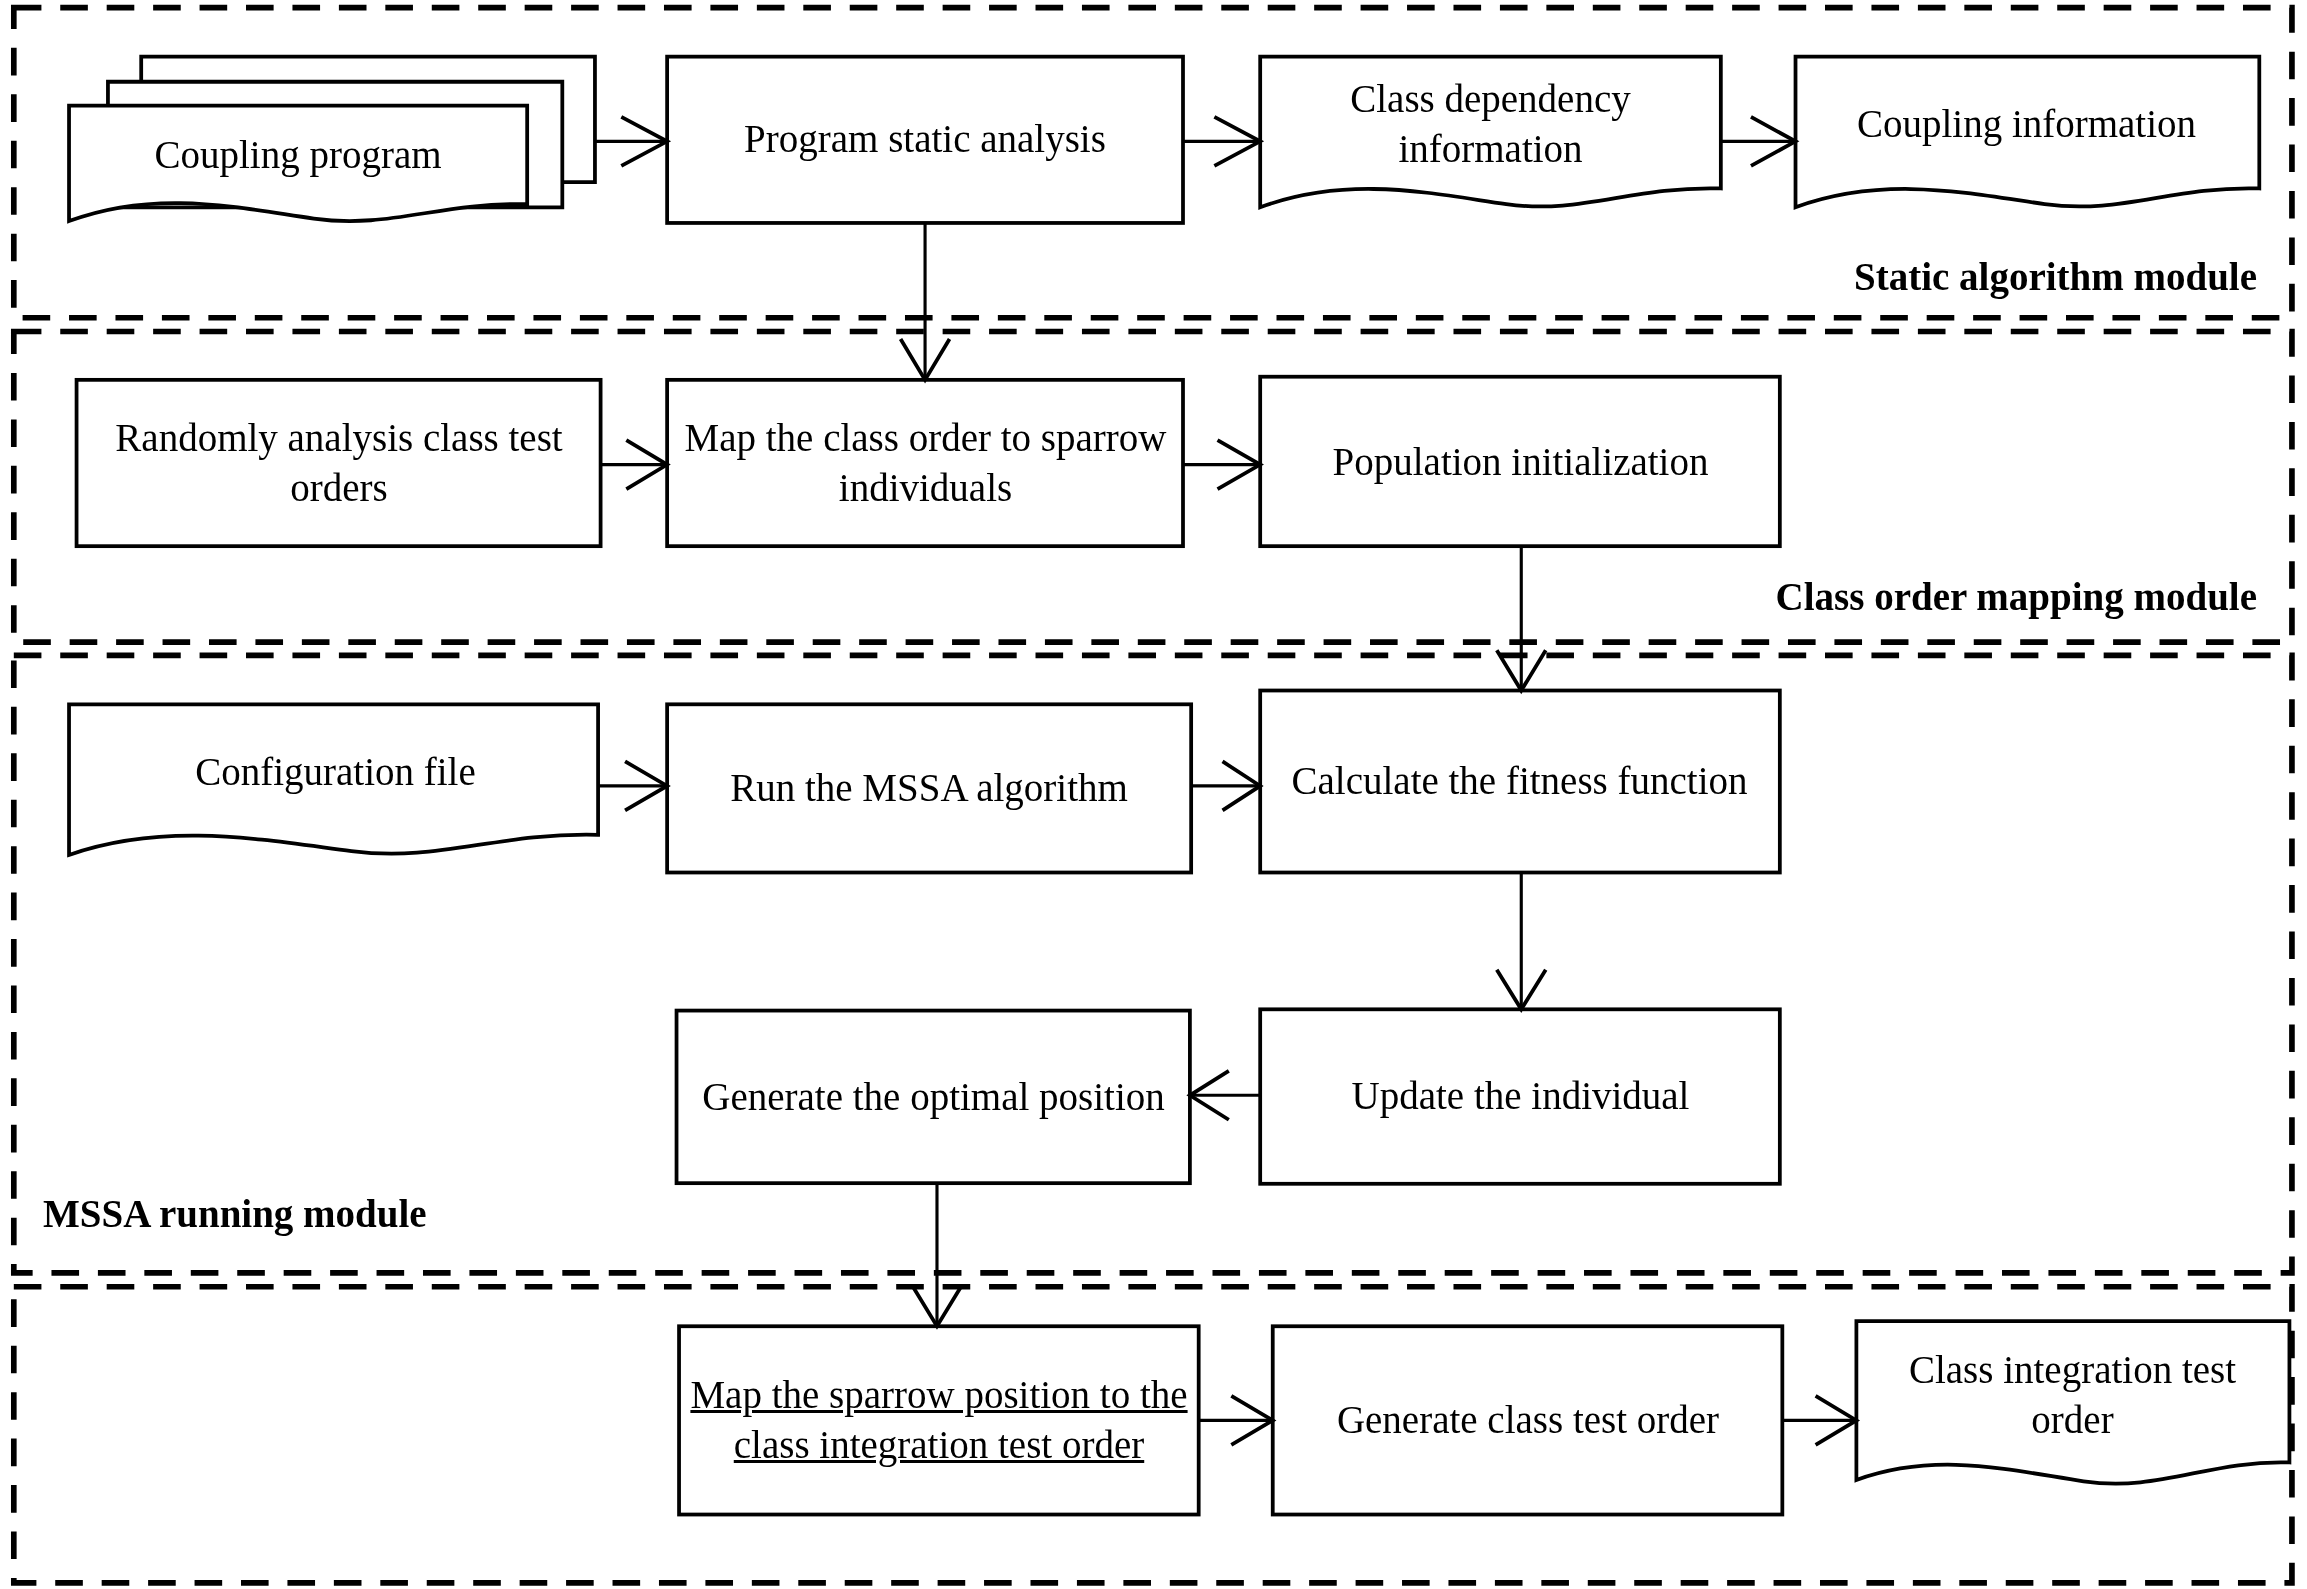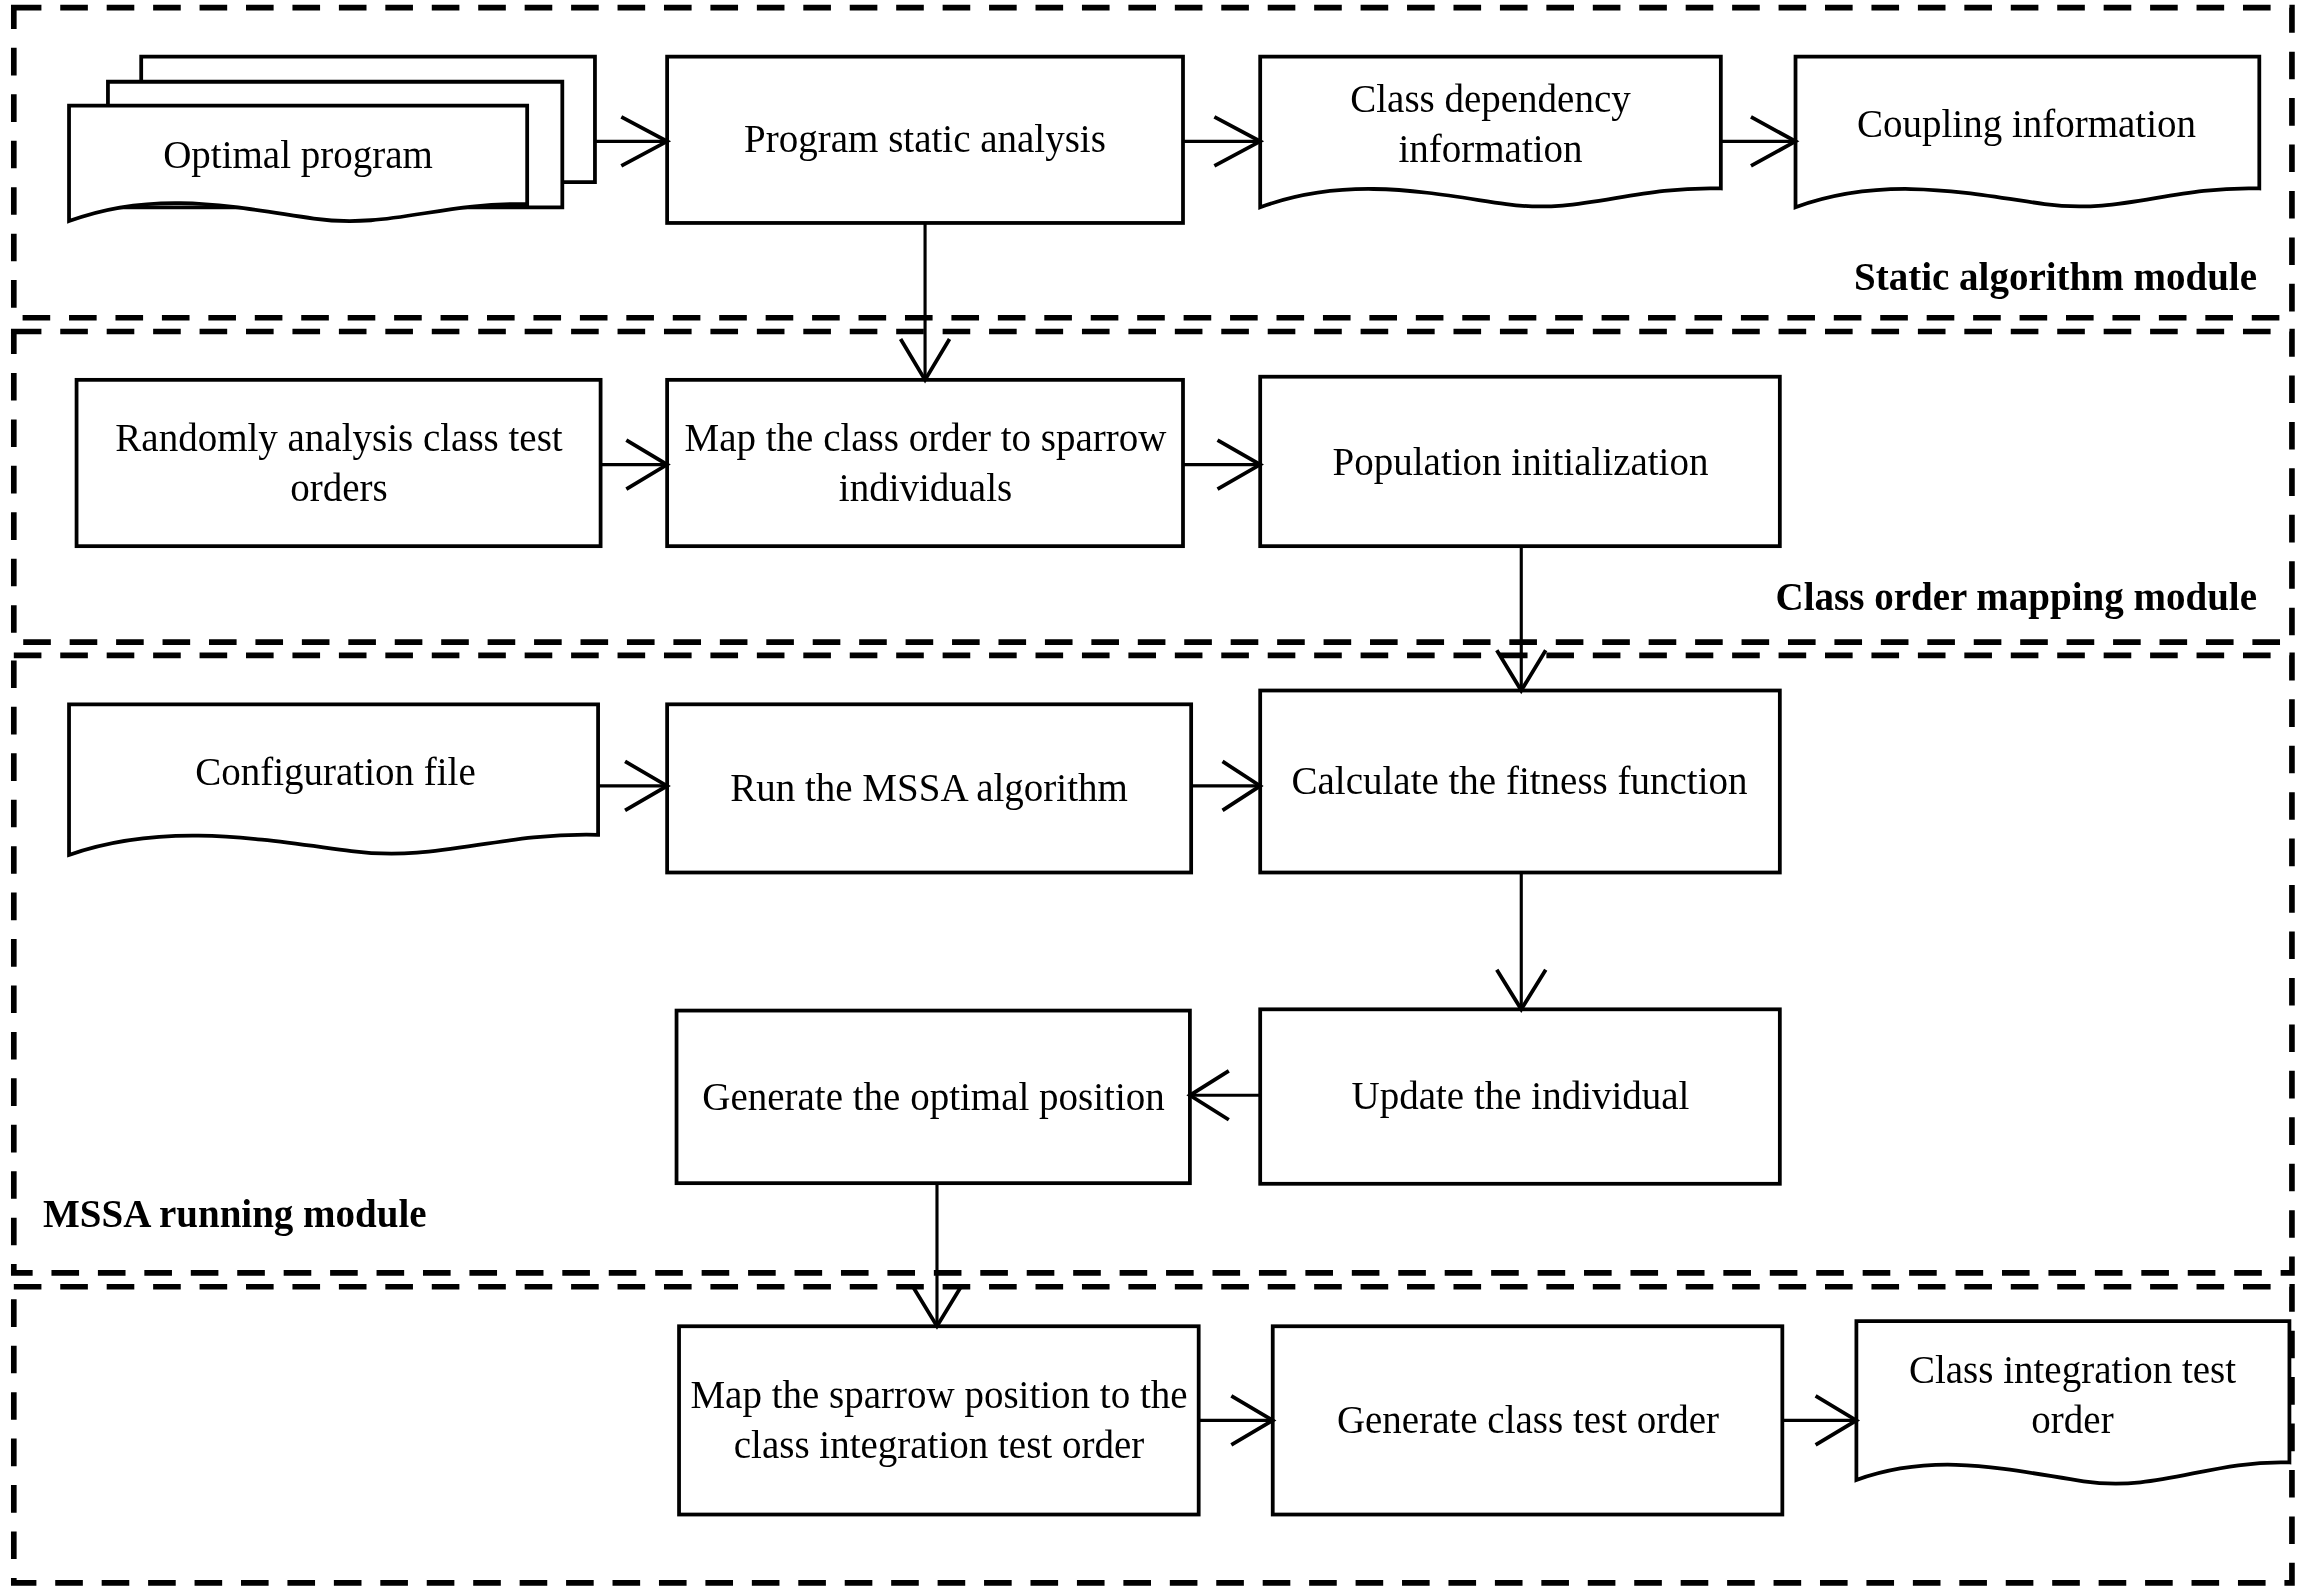--- a/index.html
+++ b/index.html
@@ -200,21 +200,21 @@
     </g>
 
     <g>
       <line class="conn-line" x1="2840" y1="2263" x2="2958" y2="2263"></line>
       <polyline class="conn-head" points="2893,2224 2958,2263 2893,2302"></polyline>
     </g>
 
   </svg>
 
   <div class="node-label" style="left:69px; top:105px; width:458px; height:100px;">
-    <span>Optimal program</span>
+    <span>Coupling program</span>
   </div>
 
   <div class="node-label" style="left:667px; top:56px; width:516px; height:166px;">
     <span>Program static analysis</span>
   </div>
 
   <div class="node-label" style="left:1277px; top:56px; width:427px; height:135px;">
     <span>Class dependency information</span>
   </div>
 
@@ -247,21 +247,21 @@
   </div>
 
   <div class="node-label" style="left:687px; top:1010px; width:493px; height:173px;">
     <span>Generate the optimal position</span>
   </div>
 
   <div class="node-label" style="left:1268px; top:1009px; width:505px; height:174px;justify-content:center;">
     <span>Update the individual</span>
   </div>
 
-  <div class="node-label" style="left:689px; top:1326px; width:500px; height:188px;">
+  <div class="node-label" style="left:689px; top:1326px; width:500px; height:188px;text-decoration:underline;">
     <span>Map the sparrow position to the class integration test order</span>
   </div>
 
   <div class="node-label" style="left:1280px; top:1326px; width:496px; height:188px;justify-content:center;">
     <span>Generate class test order</span>
   </div>
 
   <div class="node-label" style="left:1867px; top:1321px; width:411px; height:147px;">
     <span>Class integration test order</span>
   </div>

